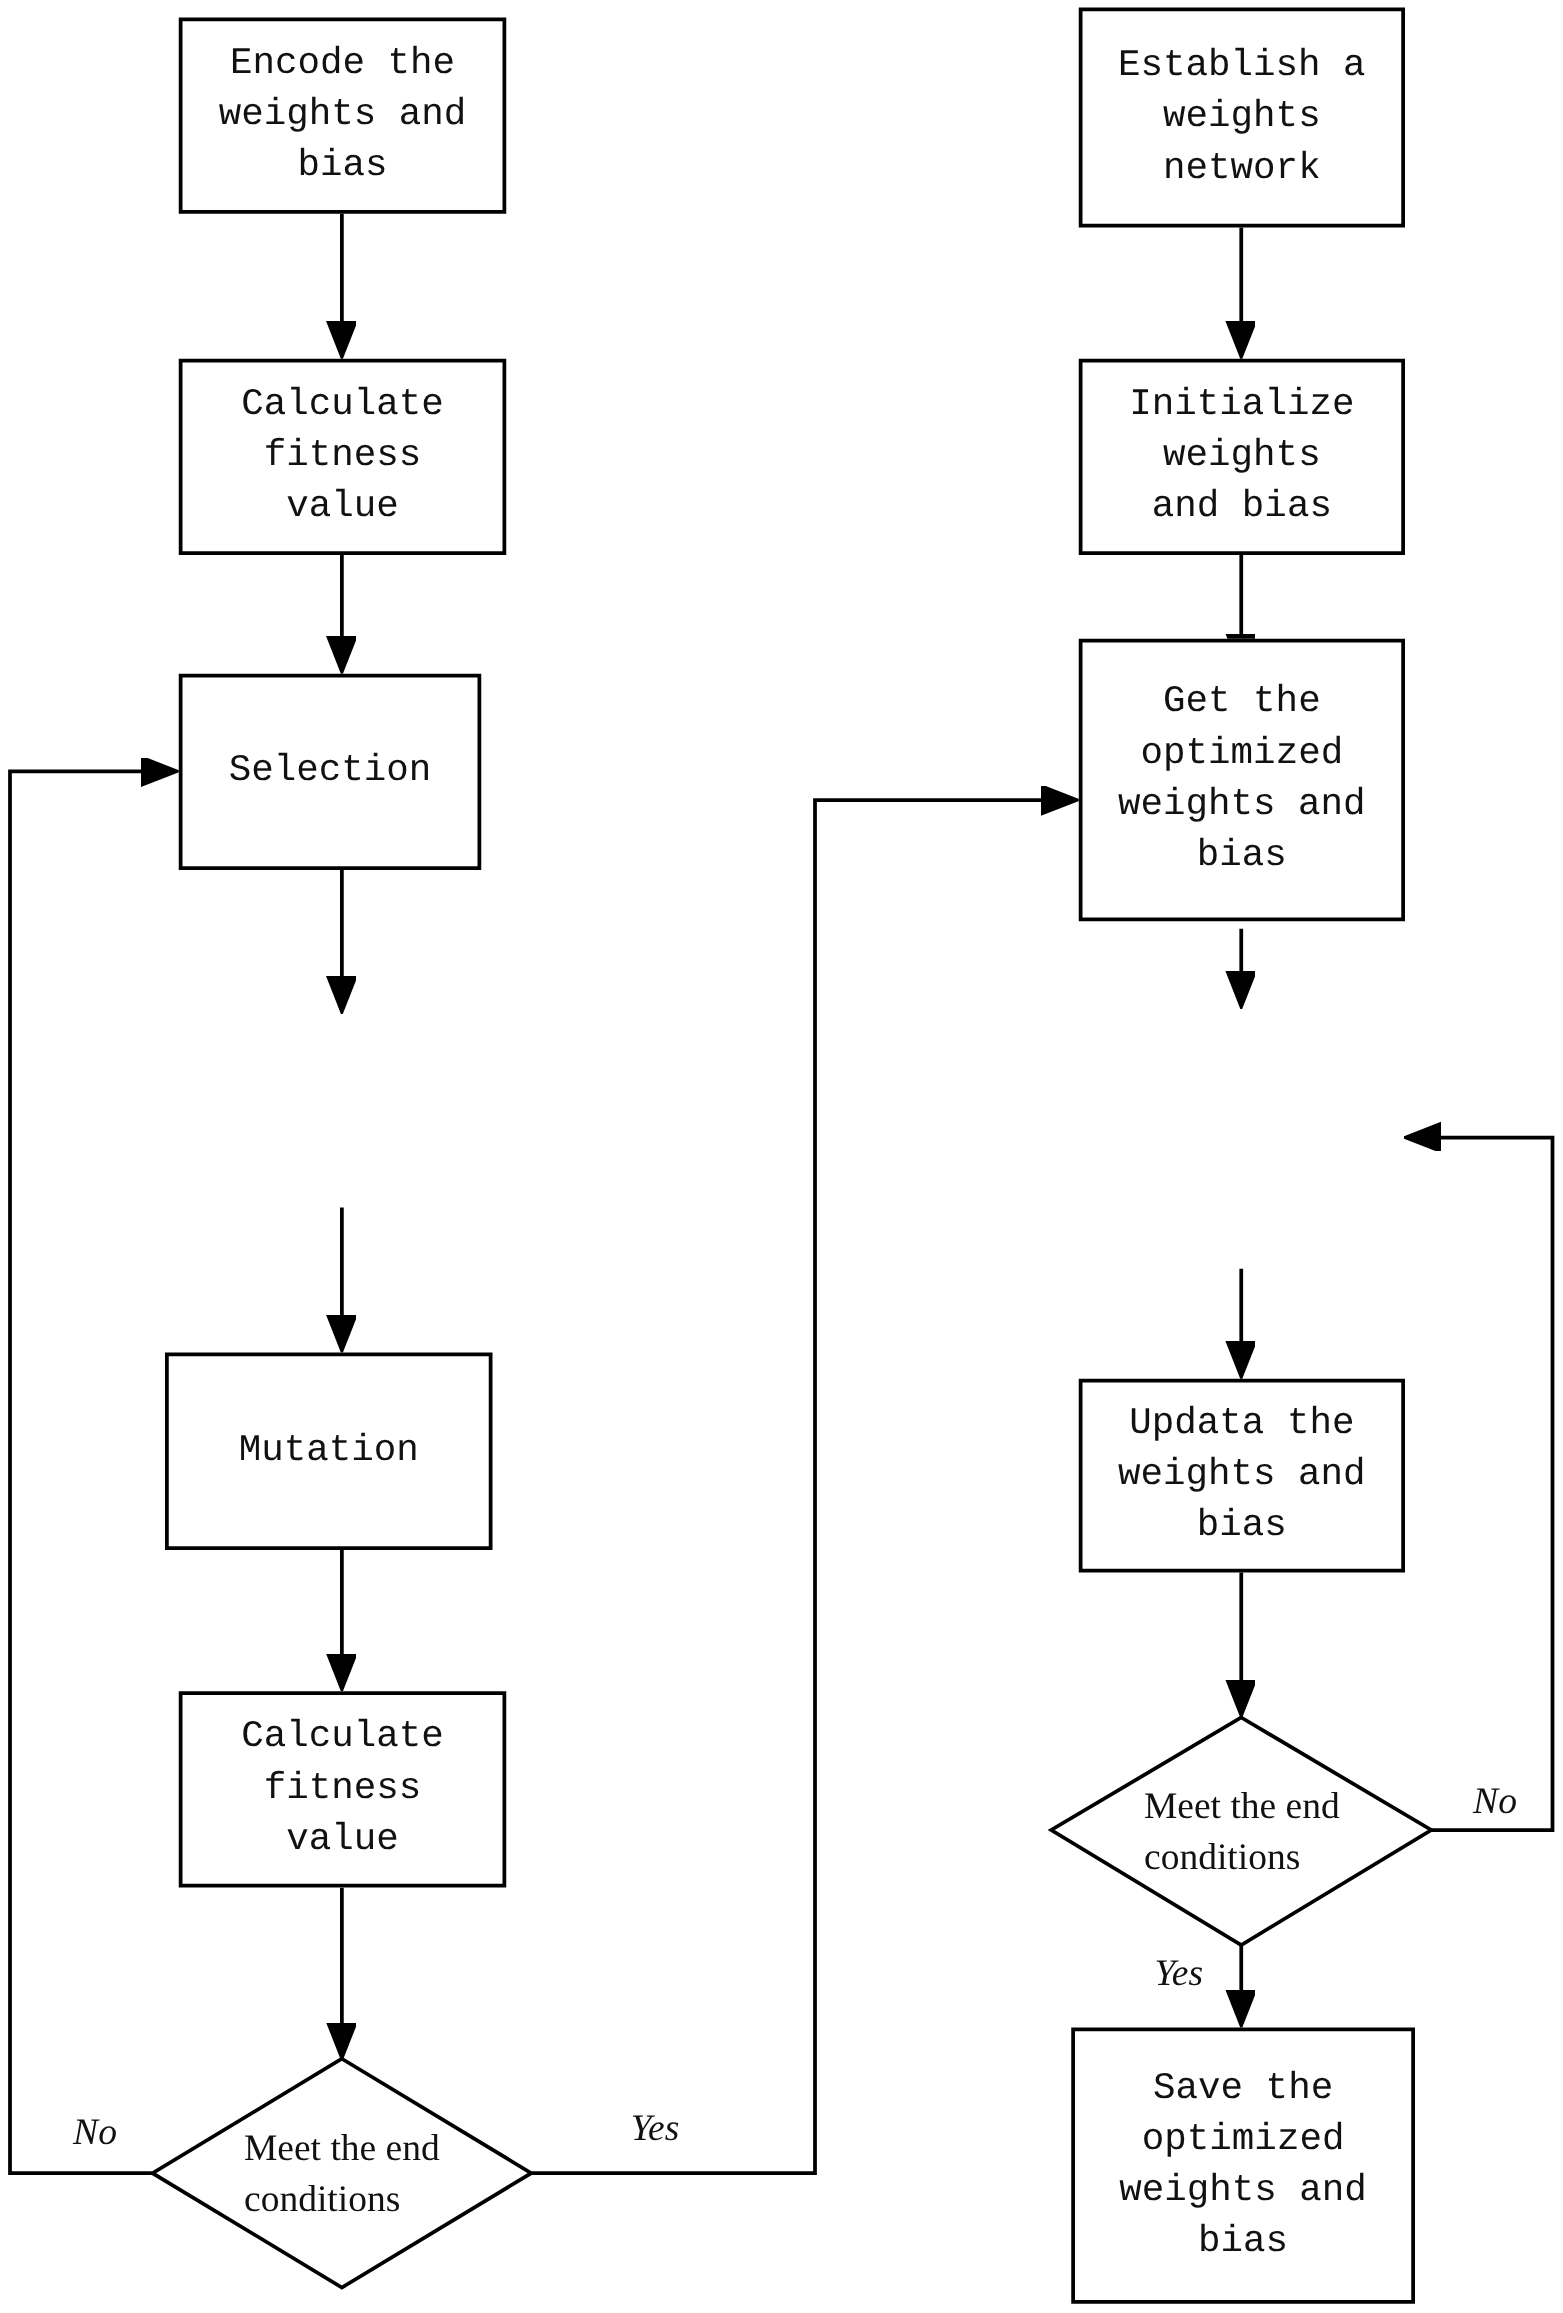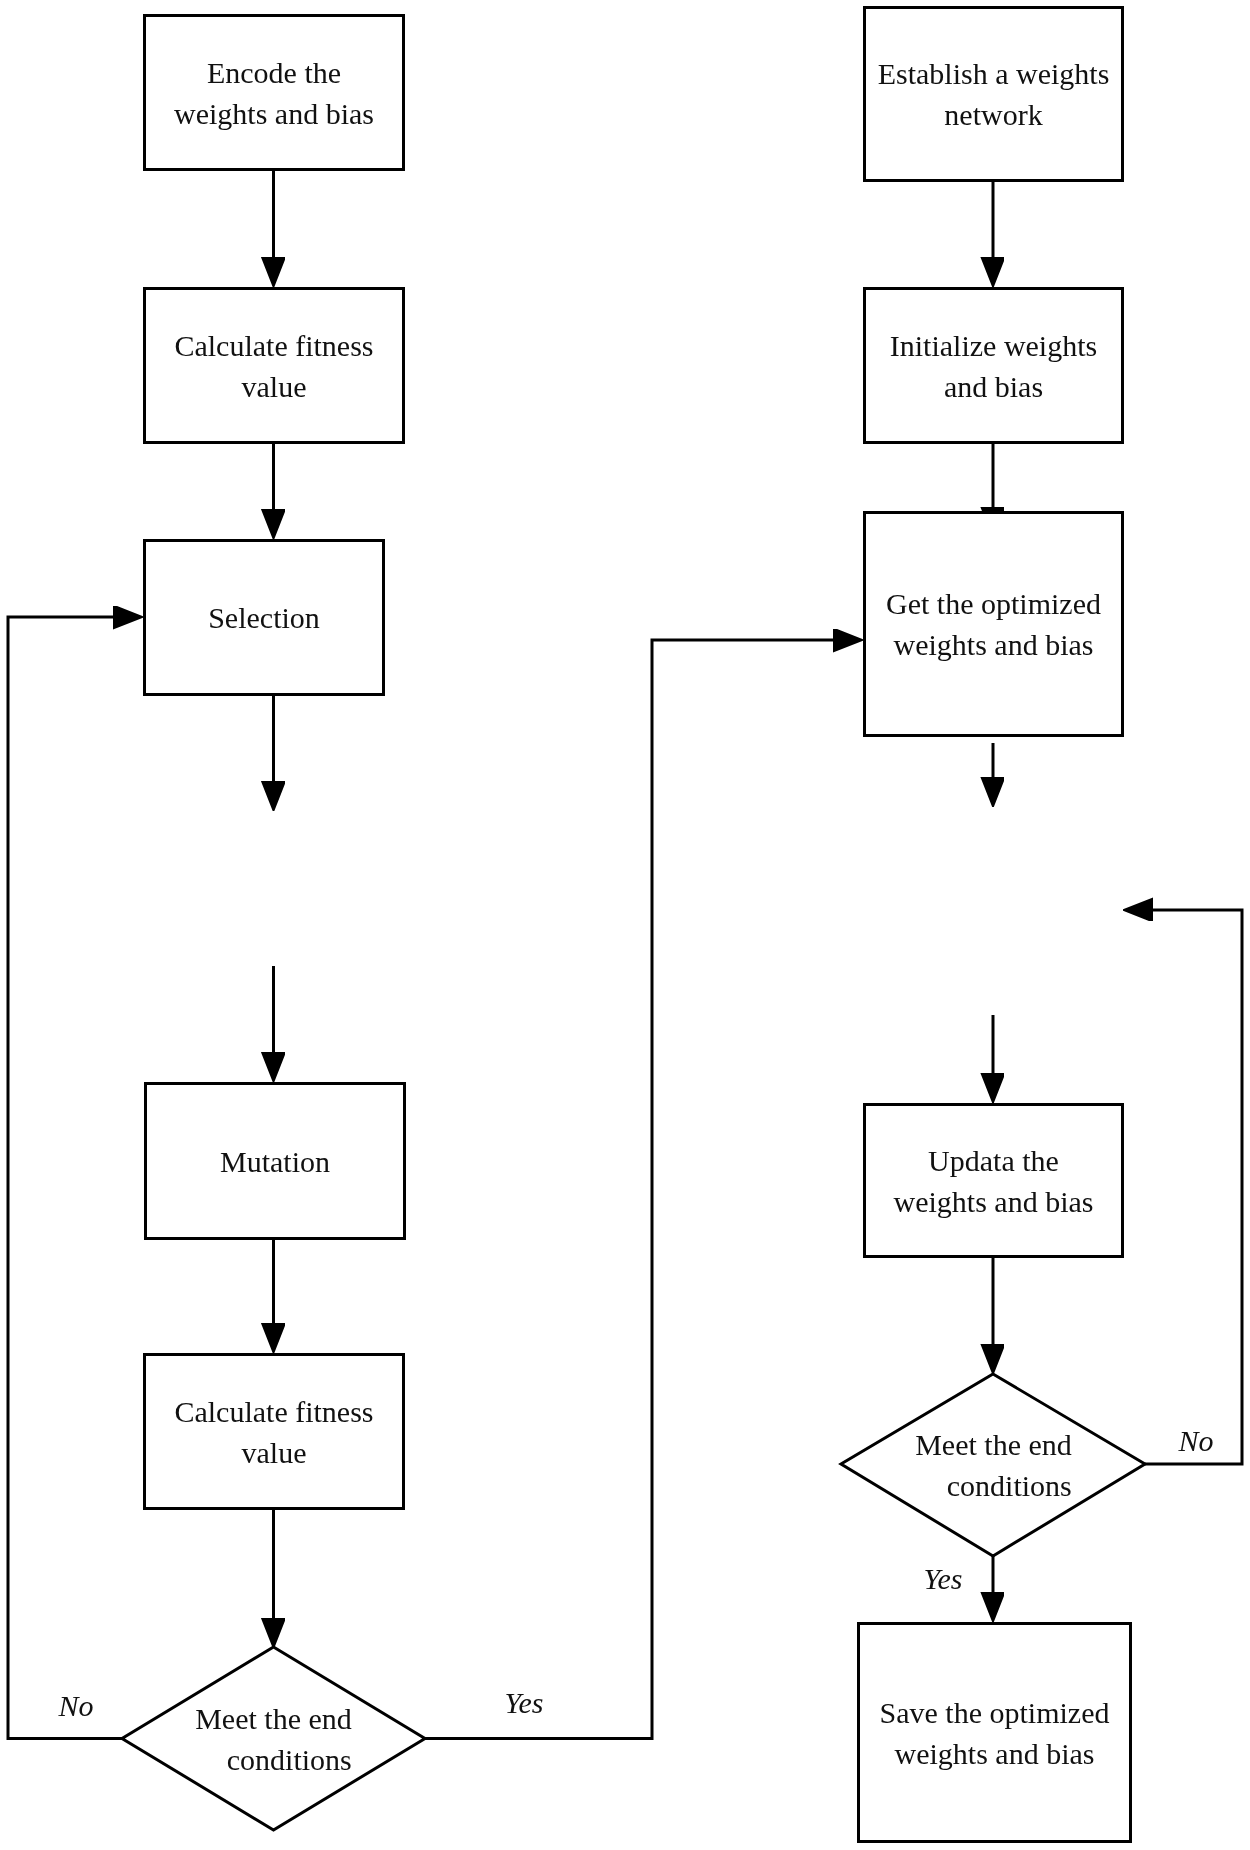--- a/index.html
+++ b/index.html
@@ -34,27 +34,28 @@
   }
   .node{
     position:absolute;
     box-sizing:border-box;
     border:3px solid var(--line);
     background:var(--bg);
     display:flex;
     align-items:center;
     justify-content:center;
     text-align:center;
+    font-family:Liberation Mono, monospace;
   }
   .dlabel{
     position:absolute;
     display:flex;
     align-items:center;
     justify-content:center;
-    text-align:right;
+    text-align:left;
   }
   .label{
     white-space:pre-line;
     font-size:30px;
     line-height:41px;
     color:var(--text);
   }
   .edge-label{
     position:absolute;
     transform:translate(-50%,-50%);
@@ -106,21 +107,21 @@
   <div class="node" style="left:143px;top:287px;width:262px;height:157px">
     <span class="label">Calculate fitness
 value</span>
   </div>
 
   <div class="node" style="left:143px;top:539px;width:242px;height:157px">
     <span class="label">Selection</span>
   </div>
 
 
-  <div class="node" style="left:144px;top:1082px;width:262px;height:158px">
+  <div class="node" style="left:132px;top:1082px;width:262px;height:158px">
     <span class="label">Mutation</span>
   </div>
 
   <div class="node" style="left:143px;top:1353px;width:262px;height:157px">
     <span class="label">Calculate fitness
 value</span>
   </div>
 
   <div class="dlabel" style="left:123px;top:1674px;width:301px;height:130px">
     <span class="label">Meet the end

